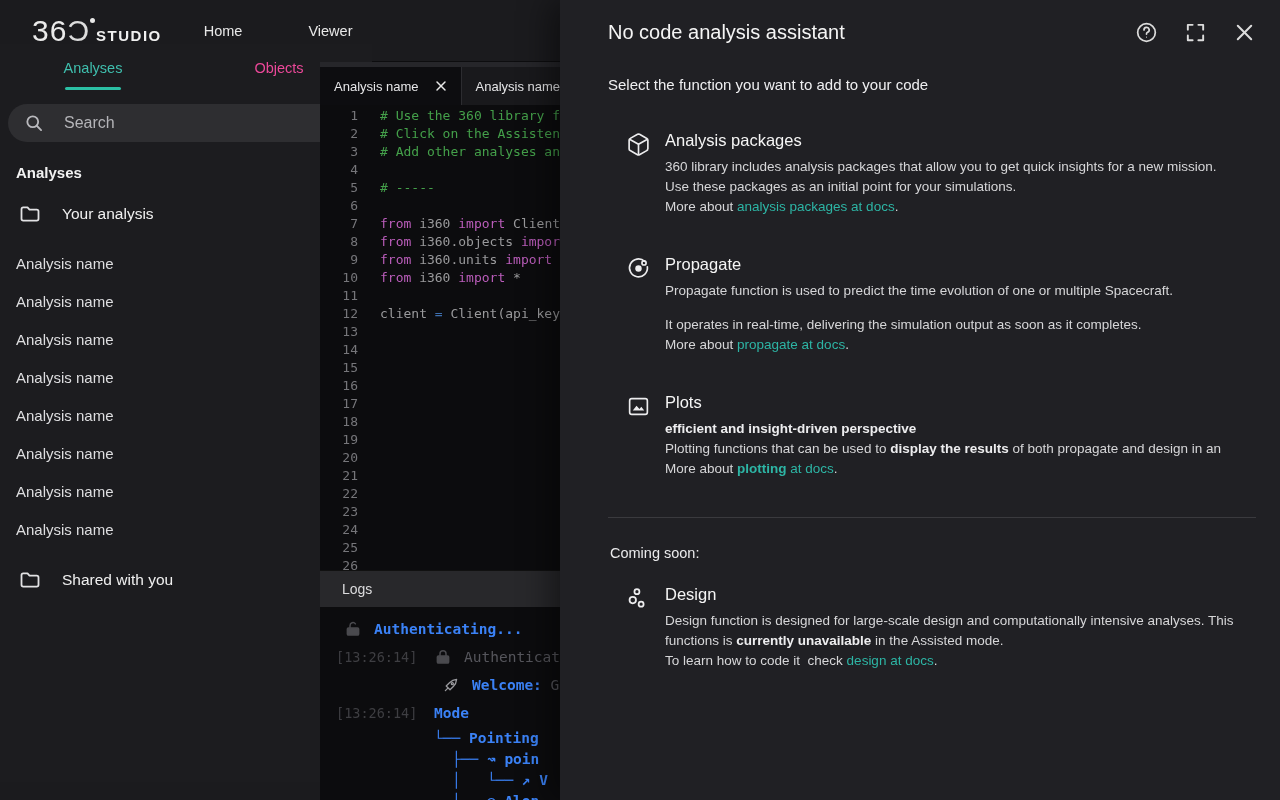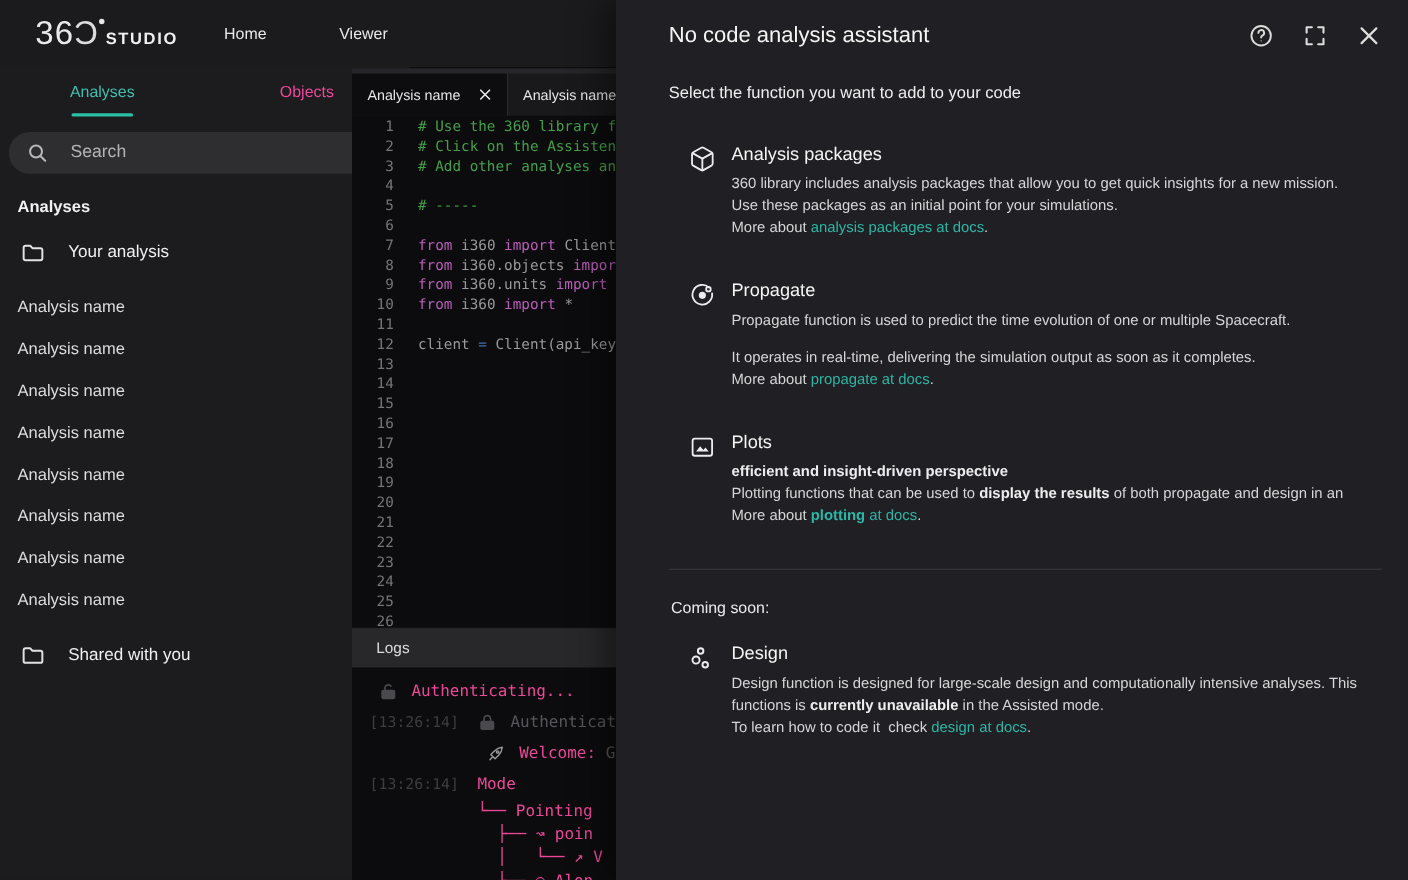--- a/index.html
+++ b/index.html
@@ -14,21 +14,21 @@
   .logo-num { font-size:30px; font-weight:400; letter-spacing:1px; color:#eaeaea; }
   .logo-crescent { font-size:30px; font-weight:400; color:#dcdcdc; position:relative; }
   .logo-deg { width:5px; height:5px; border-radius:50%; background:#e8e8e8; display:inline-block;
     position:relative; top:-18px; left:1px; }
   .logo-studio { font-size:15px; font-weight:700; letter-spacing:1.5px; color:#f0f0f0; margin-left:2px; }
   .nav-link { color:#e8e8e8; font-size:14.5px; font-weight:500; margin-left:0; cursor:pointer; }
   .nav-link.home { margin-left:42px; }
   .nav-link.viewer { margin-left:66px; }
 
   
-  .sidebar { position:absolute; left:0; top:60px; width:372px; height:738px; background:#1c1c1f; }
+  .sidebar { position:absolute; left:0; top:44px; width:372px; height:738px; background:#1c1c1f; }
   .sb-tabs { display:flex; height:48px; }
   .sb-tab { width:50%; display:flex; align-items:center; justify-content:center;
     font-size:14.5px; font-weight:500; color:#ec4899; cursor:pointer; position:relative; }
   .sb-tab.active { color:#3fbfae; }
   .sb-tab.active::after { content:""; position:absolute; bottom:2px; left:50%;
     transform:translateX(-50%); width:56px; height:3px; border-radius:2px; background:#2bbfa4; }
   .search-wrap { margin:12px 8px 0 8px; height:38px; background:#2e2e31; border-radius:19px;
     display:flex; align-items:center; padding:0 16px; cursor:text; }
   .search-wrap svg { width:20px; height:20px; color:#b9b9bd; }
   .search-ph { color:#b4b4b8; font-size:16px; margin-left:20px; }
@@ -74,21 +74,21 @@
     display:flex; align-items:center; padding-left:22px; }
   .logs-title { font-size:14px; font-weight:500; color:#dcdcde; }
   .logs-body { background:#0c0c0e; height:193px; padding-top:8px; overflow:hidden;
     font-family:"DejaVu Sans Mono", monospace; font-size:14.5px; white-space:pre; }
   .lg { display:flex; align-items:center; padding-left:16px; height:28px; }
   .lg.tree { height:21px; }
   .lg-ts { width:90px; margin-right:8px; color:#3e3e42; flex:none; font-size:13.5px; }
   .lg-icon { width:18px; height:18px; margin-right:12px; flex:none; }
   .lg-icon.dim { color:#4a4a4e; }
   .lg-icon.lt { color:#9a9a9e; }
-  .seg-w { color:#ec4899; }
+  .seg-w { color:#3b82f6;font-weight:bold; }
   .seg-d { color:#56565c; }
   .ind1 { padding-left:122px; }
   .ind2 { padding-left:114px; }
   .ind3 { padding-left:132px; }
 
   
   .modal { position:absolute; left:560px; top:0; width:720px; height:800px;
     background:#202024; z-index:5; box-shadow:-10px 0 30px rgba(0,0,0,.45);padding-left:24px; }
   .modal-header { height:64px; display:flex; align-items:center; padding:0 24px; }
   .modal-title { font-size:20px; font-weight:400; color:#f5f5f5; flex:1; }

